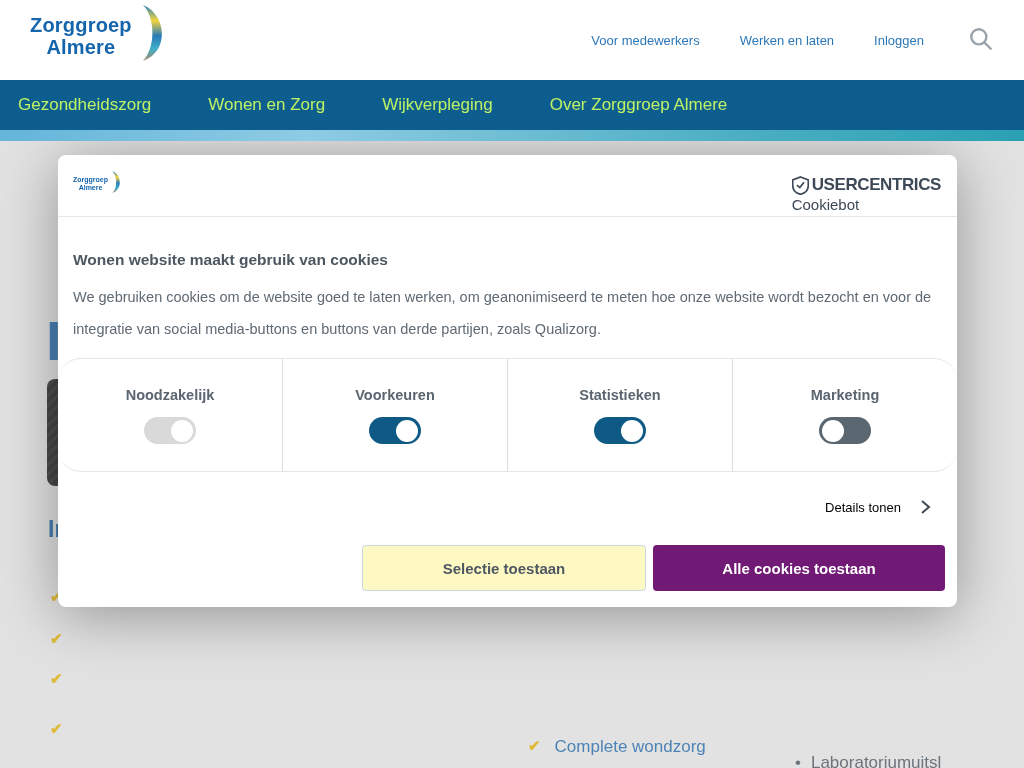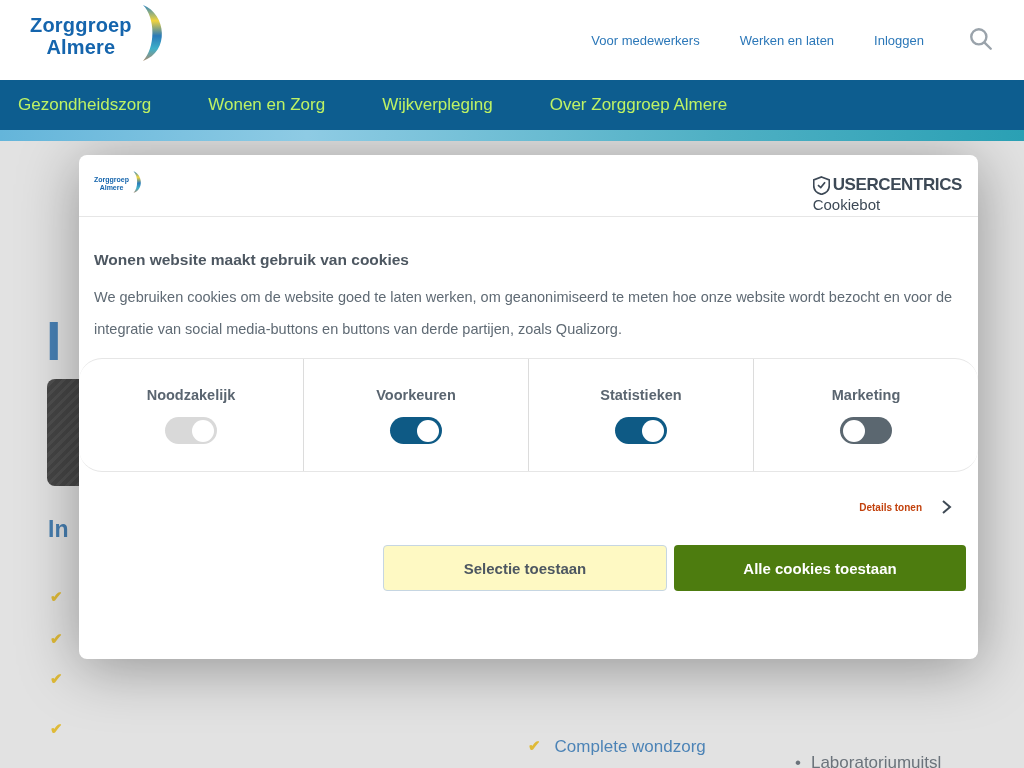--- a/index.html
+++ b/index.html
@@ -25,44 +25,44 @@
   .video-thumb{position:absolute;left:47px;top:238px;width:34px;height:107px;background:
      repeating-linear-gradient(135deg,#141414 0 4px,#222 4px 7px);border-radius:8px 0 0 8px;}
   .subheading-partial{position:absolute;left:48px;top:375px;color:#1565ad;font-weight:bold;font-size:23px;white-space:nowrap;}
   .check-item{position:absolute;display:flex;align-items:flex-start;gap:14px;color:#1d6cb5;font-size:17px;line-height:22px;cursor:pointer;}
   .check-glyph{color:#f0bb00;font-size:15px;font-weight:bold;line-height:20px;}
   .bullet-item{position:absolute;display:flex;gap:10px;color:#4a5560;font-size:17px;line-height:24px;}
 
   .dim-overlay{position:absolute;left:0;top:141px;width:1024px;height:627px;background:rgba(185,185,185,0.30);z-index:2;pointer-events:none;}
 
   
-  .cookie-dialog{position:absolute;left:79px;top:155px;width:899px;height:504px;background:#ffffff;border-radius:8px;z-index:3;box-shadow:0 8px 60px rgba(0,0,0,0.35);}
+  .cookie-dialog{position:absolute;left:58px;top:155px;width:899px;height:452px;background:#ffffff;border-radius:8px;z-index:3;box-shadow:0 8px 60px rgba(0,0,0,0.35);}
   .cd-logo{position:absolute;left:15px;top:18px;display:flex;align-items:center;}
   .cd-logo-text{text-align:center;color:#1565ad;font-weight:bold;font-size:7px;line-height:8px;}
   .cd-vendor{position:absolute;right:16px;top:20px;display:flex;flex-direction:column;align-items:flex-start;}
   .cd-vendor-row{display:flex;align-items:center;gap:3px;}
   .cd-vendor-brand{color:#3d4956;font-weight:bold;font-size:17px;letter-spacing:-0.4px;}
   .cd-vendor-product{color:#3d4956;font-size:15px;margin-top:1px;}
   .cd-div{position:absolute;left:0;width:899px;height:1px;background:#e6e6e6;}
   .cd-title{position:absolute;left:15px;top:96px;color:#4d5761;font-weight:bold;font-size:15.5px;}
   .cd-desc{position:absolute;left:15px;top:126px;width:868px;color:#5f6a74;font-size:14.5px;line-height:32px;}
   .cd-cats{position:absolute;left:0;top:203px;width:899px;height:112px;display:flex;}
   .cd-cat{flex:1;border-right:1px solid #dcdcdc;display:flex;flex-direction:column;align-items:center;}
   .cd-cat:last-child{border-right:none;}
   .cd-cat-label{margin-top:28px;color:#5a6570;font-weight:bold;font-size:14.5px;}
   .toggle{margin-top:14px;width:52px;height:27px;border-radius:14px;position:relative;cursor:pointer;}
   .toggle .knob{position:absolute;top:2.5px;width:22px;height:22px;border-radius:50%;background:#ffffff;}
   .toggle.on{background:#0e5a85;}      .toggle.on .knob{right:3px;}
   .toggle.off{background:#5b6770;}     .toggle.off .knob{left:3px;}
   .toggle.disabled{background:#d9d9d9;cursor:default;} .toggle.disabled .knob{right:3px;}
   .cd-details{position:absolute;right:24px;top:343px;display:flex;align-items:center;gap:16px;cursor:pointer;}
-  .cd-details-label{color:#c2410c;font-weight:bold;font-size:10px;}
+  .cd-details-label{color:#000000;font-weight:normal;font-size:13px;}
   .cd-buttons{position:absolute;left:0;top:390px;width:899px;height:46px;}
   .btn-selection{position:absolute;left:304px;top:0;width:284px;height:46px;background:#fef9c3;border:1px solid #c6d6e2;border-radius:4px;color:#4d5761;font-weight:bold;font-size:15px;cursor:pointer;font-family:"Liberation Sans",sans-serif;}
-  .btn-allow-all{position:absolute;left:595px;top:0;width:292px;height:46px;background:#4d7c0f;border:none;border-radius:4px;color:#ffffff;font-weight:bold;font-size:15px;cursor:pointer;font-family:"Liberation Sans",sans-serif;}
+  .btn-allow-all{position:absolute;left:595px;top:0;width:292px;height:46px;background:#701a75;border:none;border-radius:4px;color:#ffffff;font-weight:bold;font-size:15px;cursor:pointer;font-family:"Liberation Sans",sans-serif;}
 </style>
 </head>
 <body>
 
 <div class="page-content">
   <div class="h1-partial">I</div>
   <div class="video-thumb"></div>
   <div class="subheading-partial">In</div>
 
   <div class="check-item" style="left:50px;top:446px;">

